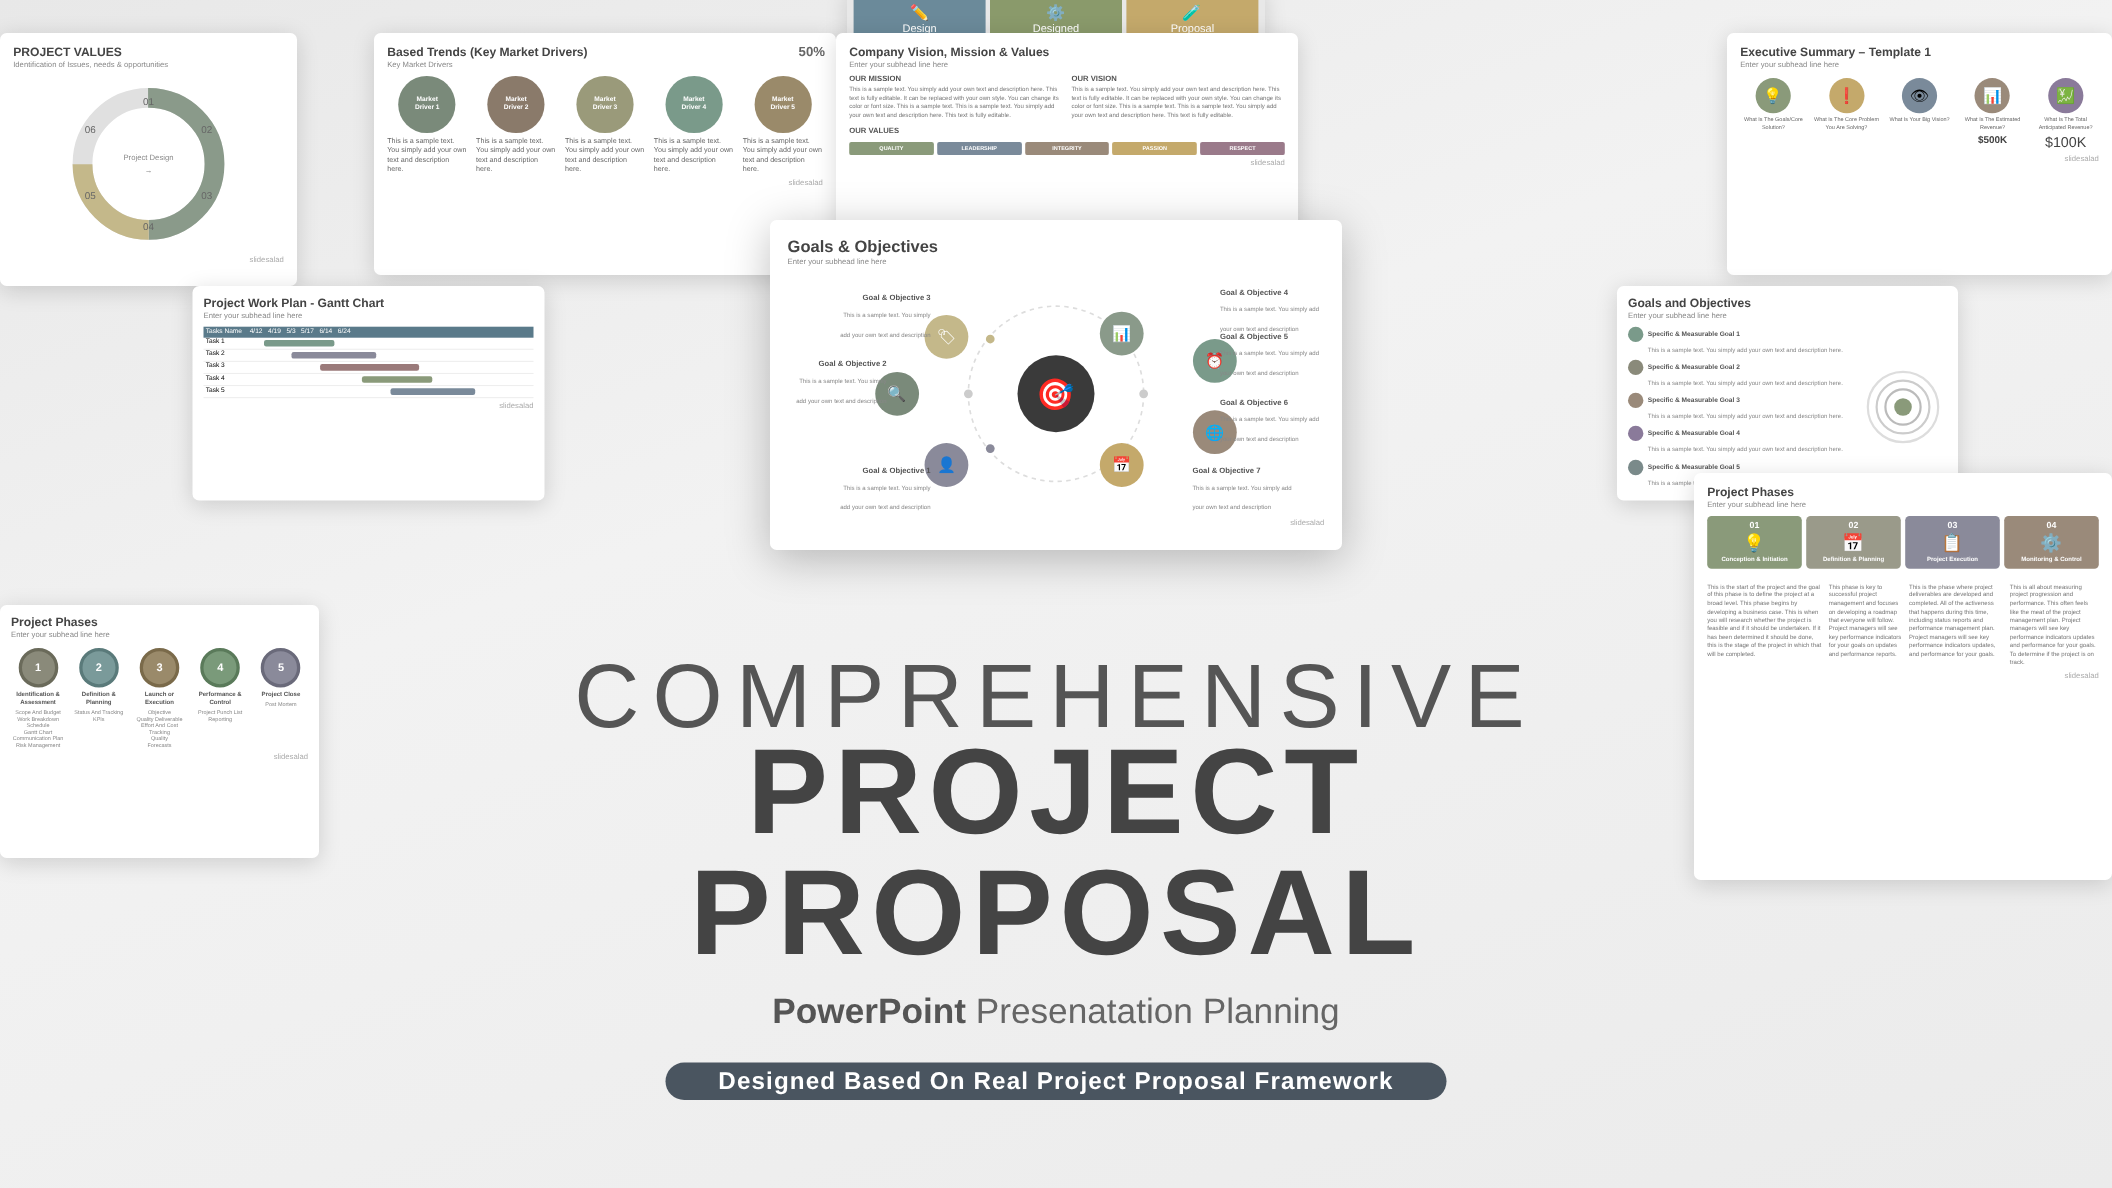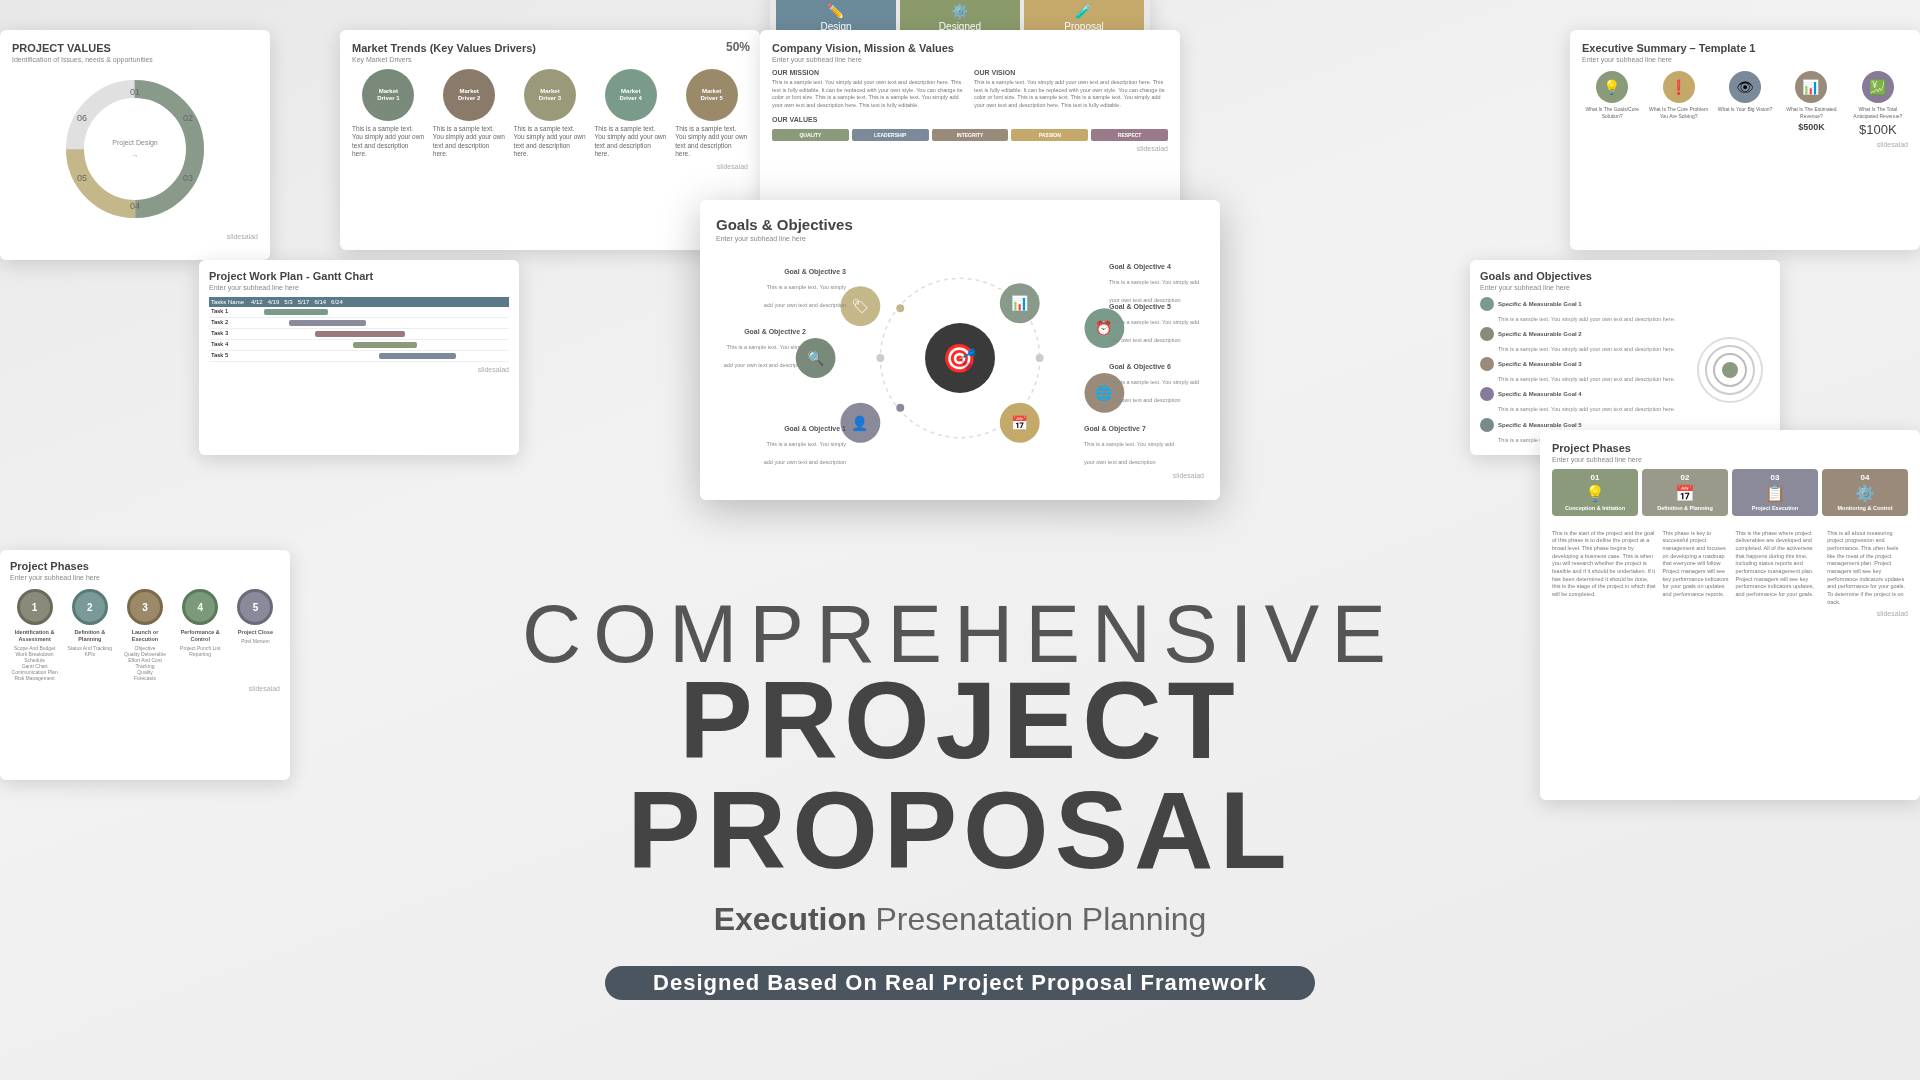--- a/index.html
+++ b/index.html
@@ -159,21 +159,20 @@
       box-shadow: 0 8px 40px rgba(0,0,0,0.25);
     }
 
     
     .work-plan-slide {
       top: 260px;
       left: 175px;
       width: 320px;
       height: 195px;
       padding: 10px;
-      margin-left: 24px;
     }
 
     
     .goals2-slide {
       top: 260px;
       right: 140px;
       width: 310px;
       height: 195px;
       padding: 10px;
     }
@@ -462,21 +461,21 @@
       <text x="27" y="112" text-anchor="middle" font-size="9" fill="#666">05</text>
       <text x="27" y="52" text-anchor="middle" font-size="9" fill="#666">06</text>
       <text x="80" y="76" text-anchor="middle" font-size="7" fill="#888">Project Design</text>
       <text x="80" y="88" text-anchor="middle" font-size="7" fill="#888">→</text>
     </svg>
   </div>
   <div class="slidesalad-logo">slidesalad</div>
 </div>
 
 <div class="slide-thumb market-trends-slide">
-  <div class="slide-title">Market Trends (Key Values Drivers)</div>
+  <div class="slide-title">Based Trends (Key Market Drivers)</div>
   <div class="slide-subtitle">Key Market Drivers</div>
   <div class="market-drivers">
     <div style="display:flex;flex-direction:column;align-items:center">
       <div class="driver-circle" style="background:#7a8a7a">
           <span style="font-size:6px;line-height:1.2">Market<br>Driver 1</span>
         </div>
       <div class="driver-text">This is a sample text. You simply add your own text and description here.</div>
     </div>
     <div style="display:flex;flex-direction:column;align-items:center">
       <div class="driver-circle" style="background:#8a7a6a">
@@ -777,17 +776,17 @@
     <div class="phase-desc">This is the phase where project deliverables are developed and completed. All of the activeness that happens during this time, including status reports and performance management plan. Project managers will see key performance indicators updates, and performance for your goals.</div>
     <div class="phase-desc">This is all about measuring project progression and performance. This often feels like the meat of the project management plan. Project managers will see key performance indicators updates and performance for your goals. To determine if the project is on track.</div>
   </div>
   <div class="slidesalad-logo">slidesalad</div>
 </div>
 
 <div class="center-text">
   <div class="comprehensive">COMPREHENSIVE</div>
   <div class="project-proposal">PROJECT PROPOSAL</div>
   <div class="subtitle">
-    <strong>Execution</strong>
+    <strong>PowerPoint</strong>
     <span> Presenatation Planning</span>
   </div>
   <div class="badge">Designed Based On Real Project Proposal Framework</div>
 </div>
 
 </body></html>

